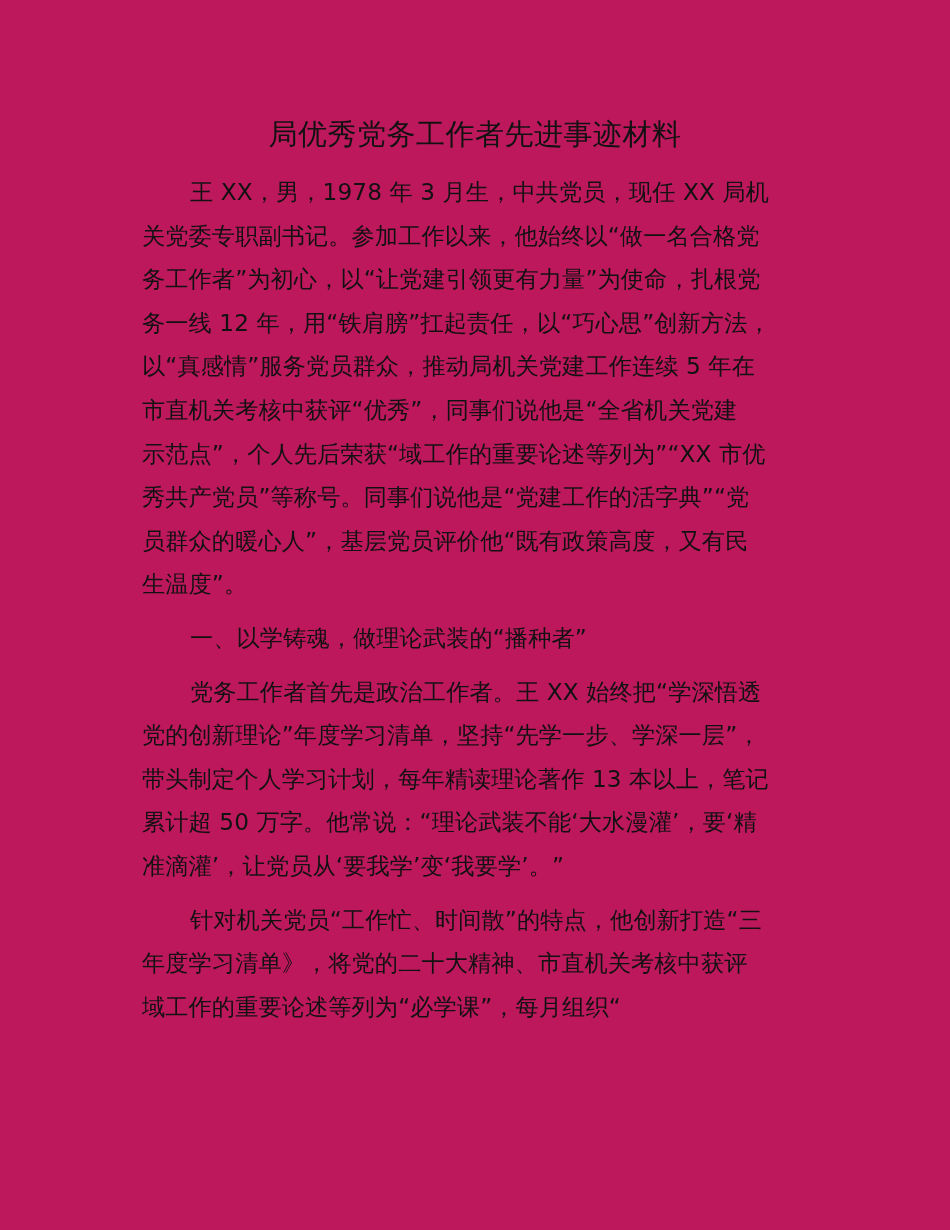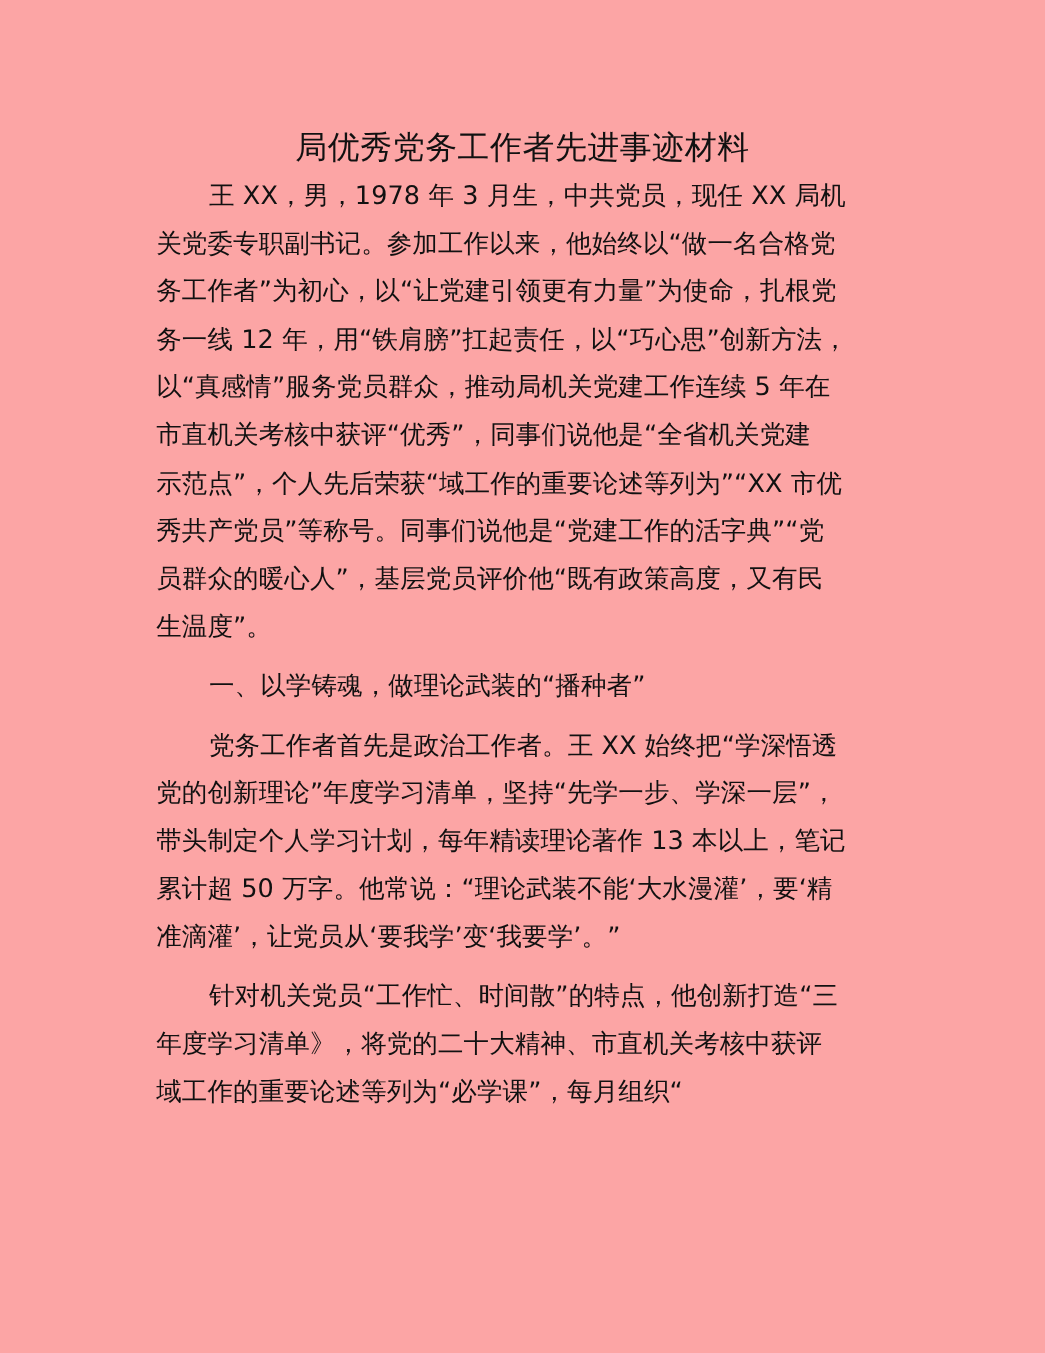--- a/index.html
+++ b/index.html
@@ -1,21 +1,21 @@
 <!DOCTYPE html>
 <html><head>
 <meta charset="utf-8">
 <style>
   html, body { margin: 0; padding: 0; background: #ffffff; }
   body { width: 950px; height: 1230px; position: relative; overflow: hidden;
          font-family: "DejaVu Sans", sans-serif; color: #111; }
-  .page { position: absolute; left: 0; top: 0; width: 950px; height: 1230px; background: #fca5a5; }
+  .page { position: absolute; left: 0; top: 0; width: 950px; height: 1230px; background: #be185d; }
   .title { position: absolute; left: 0; width: 950px; top: 112px; text-align: center;
            font-size: 29px; line-height: 44px; color: #111; letter-spacing: 0.5px; }
-  .body { position: absolute; left: 142px; top: 156px; width: 670px; }
+  .body { position: absolute; left: 142px; top: 170px; width: 670px; }
   .line { display: block; height: 43.6px; line-height: 43.6px; font-size: 23.2px;
           white-space: nowrap; color: #111; letter-spacing: 0.1px; }
   .indent { padding-left: 48px; }
   .gap { height: 10px; }
 </style>
 </head>
 <body>
 
 <div class="page">
   <div class="title">局优秀党务工作者先进事迹材料</div>

